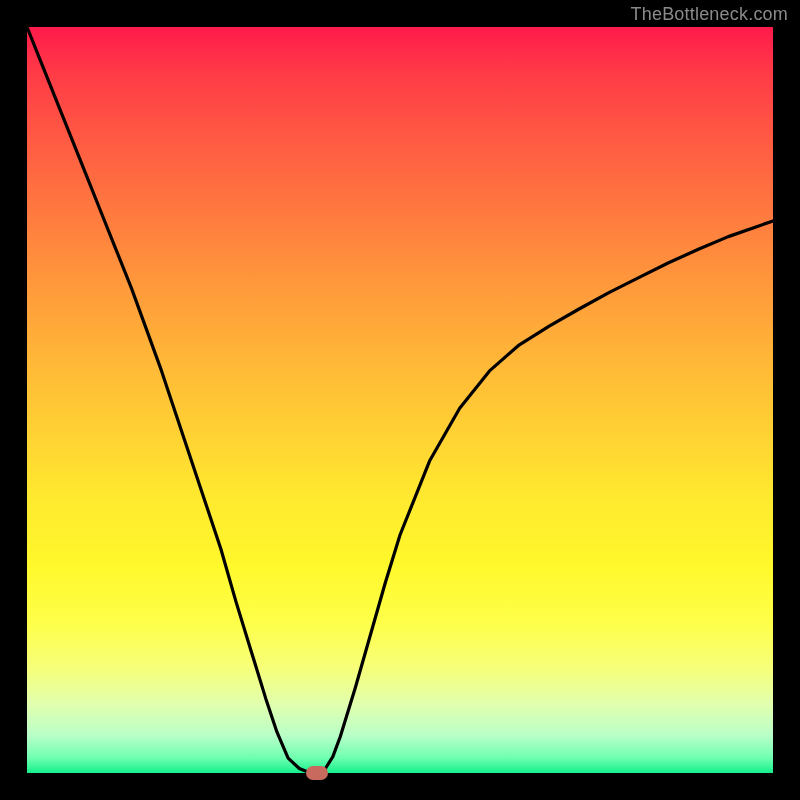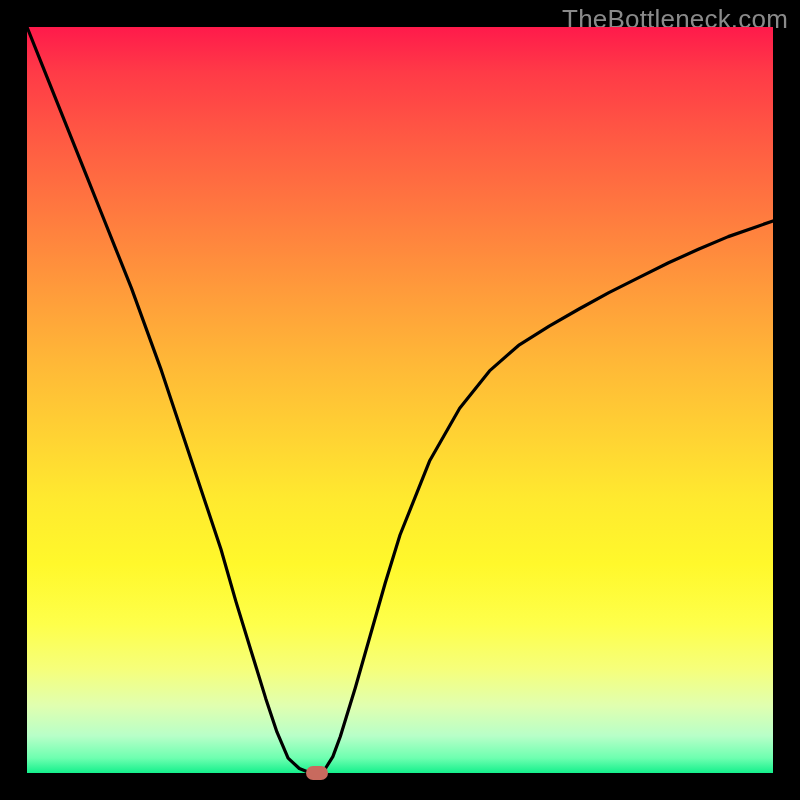--- a/index.html
+++ b/index.html
@@ -40,21 +40,21 @@
       #e0ffb0 91%,
       #b8ffc8 95%,
       #6effb0 98%,
       #14f08c 100%);
   }
   .watermark {
     position: absolute;
     top: 4px;
     right: 12px;
     color: #8a8a8a;
-    font-size: 26px;
+    font-size: 18px;
     font-weight: 500;
     letter-spacing: 0.2px;
   }
   svg.curve {
     position: absolute;
     left: 0;
     top: 0;
     width: 746px;
     height: 746px;
     overflow: visible;

